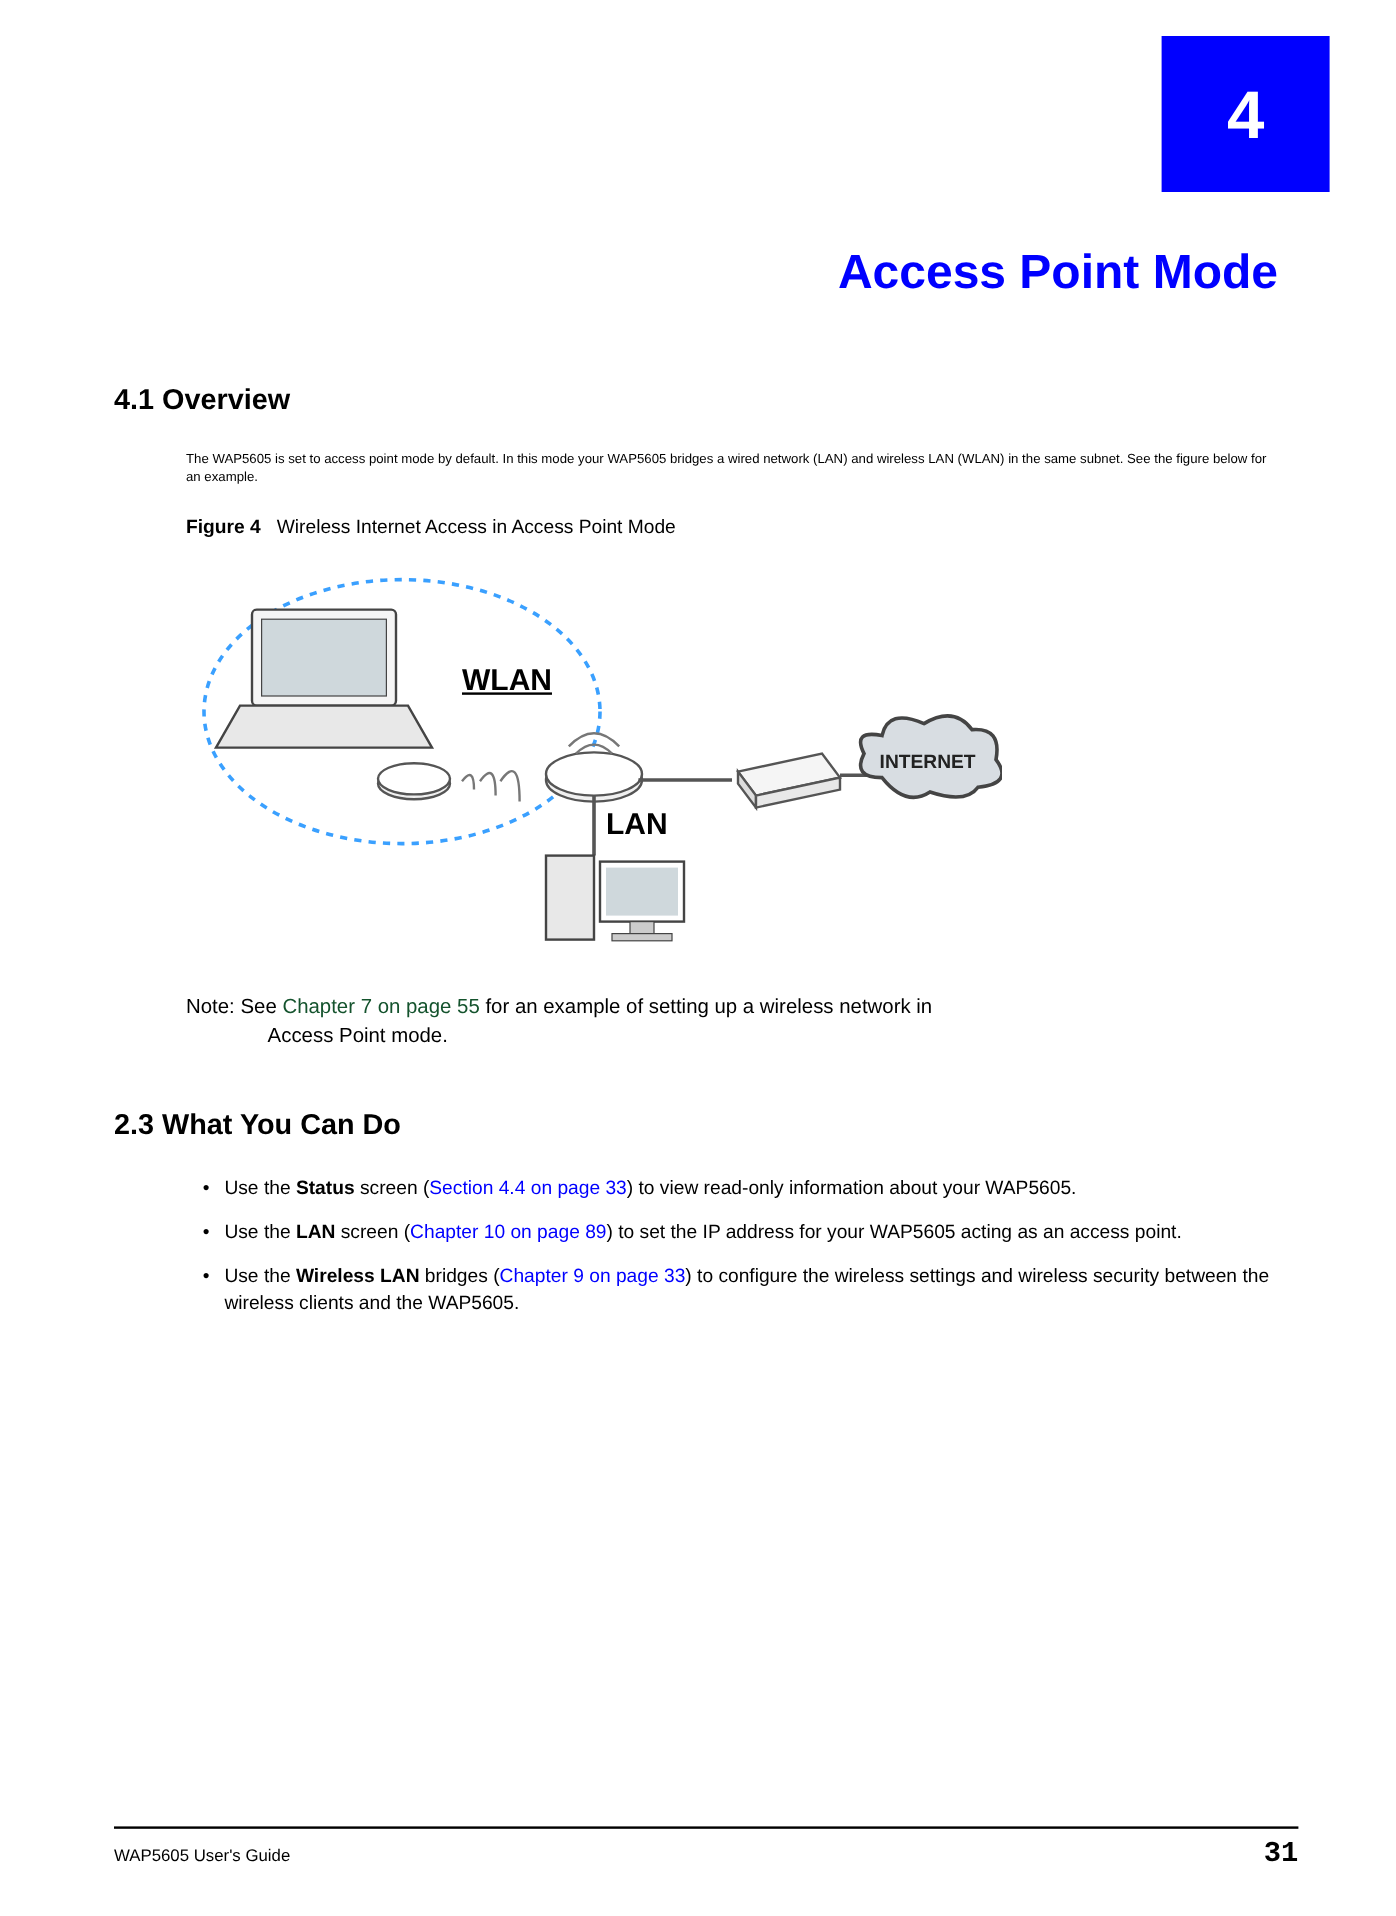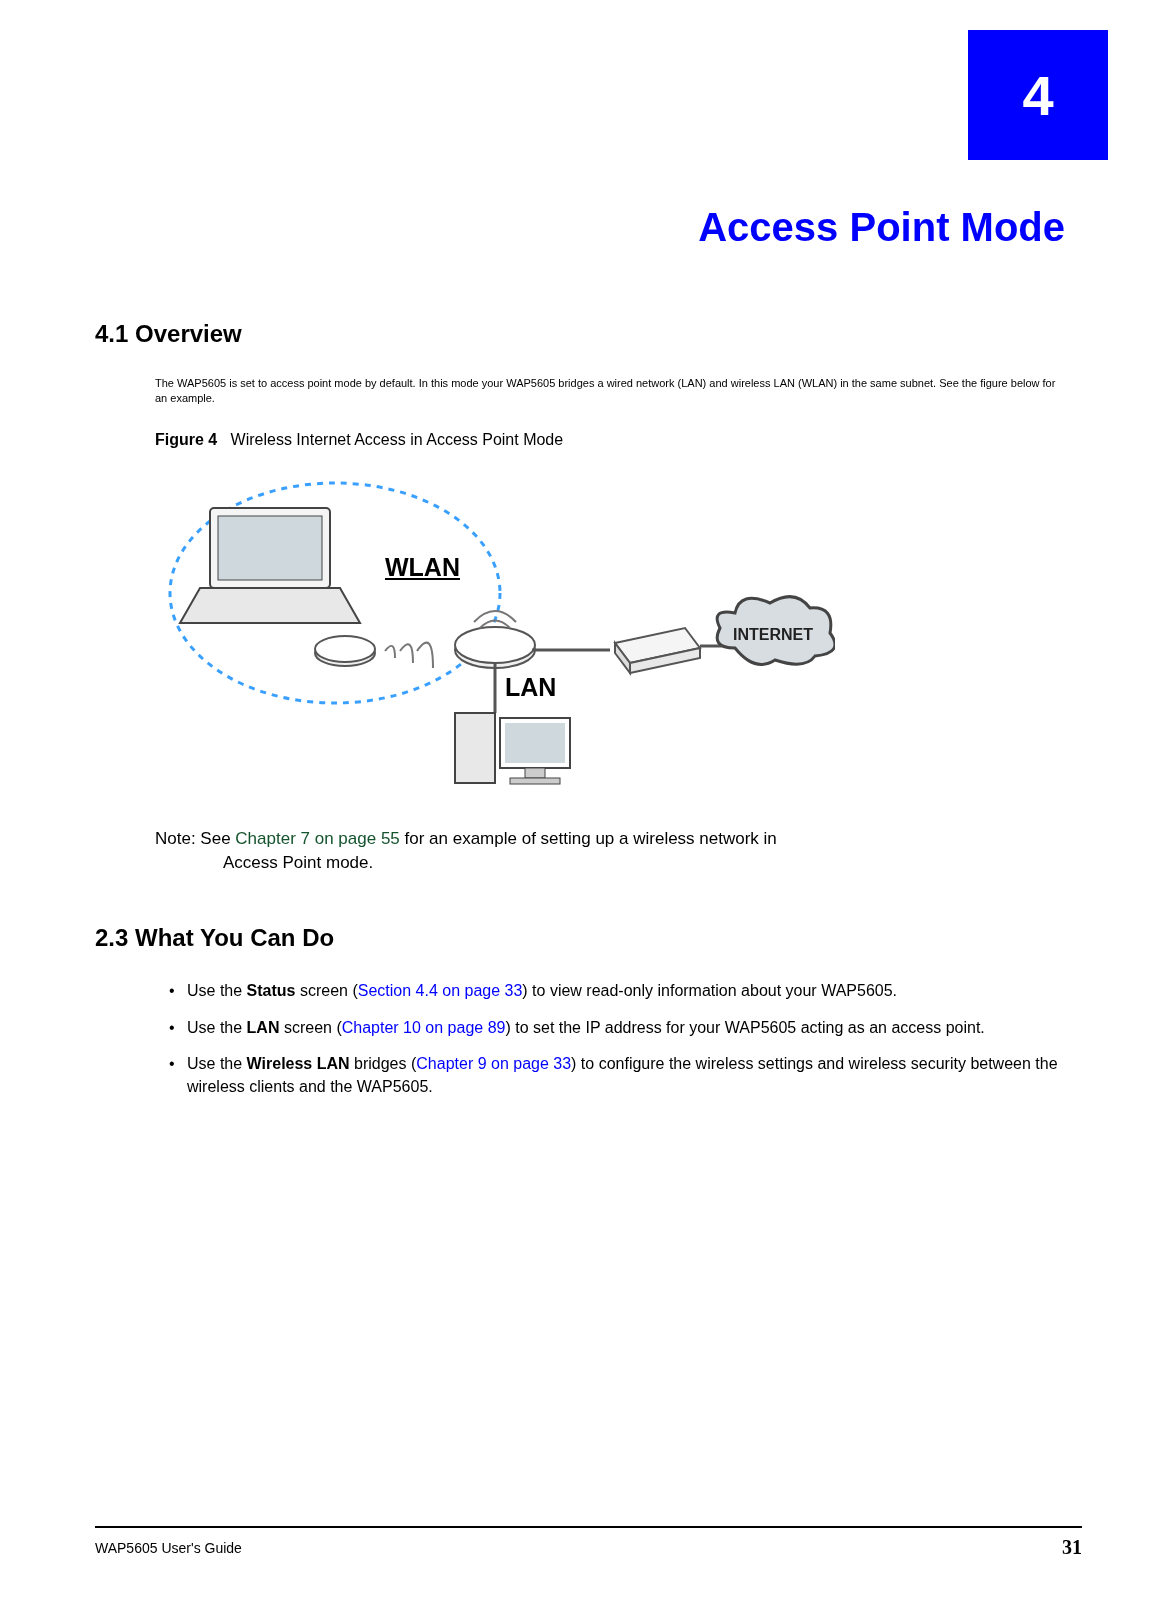--- a/index.html
+++ b/index.html
@@ -139,23 +139,23 @@
       padding-top: 8px;
       display: flex;
       justify-content: space-between;
       align-items: center;
     }
     .footer-left {
       font-size: 14px;
       font-family: Arial, sans-serif;
     }
     .footer-right {
-      font-size: 20px;
-      font-weight: bold;
-      font-family: Liberation Serif, serif;
+      font-size: 24px;
+      font-weight: bold;
+      font-family: Liberation Mono, monospace;
     }
   </style>
 </head>
 <body>
 
 <div class="chapter-badge">
   <span>4</span>
 </div>
 
 <h1 class="page-title">Access Point Mode</h1>

